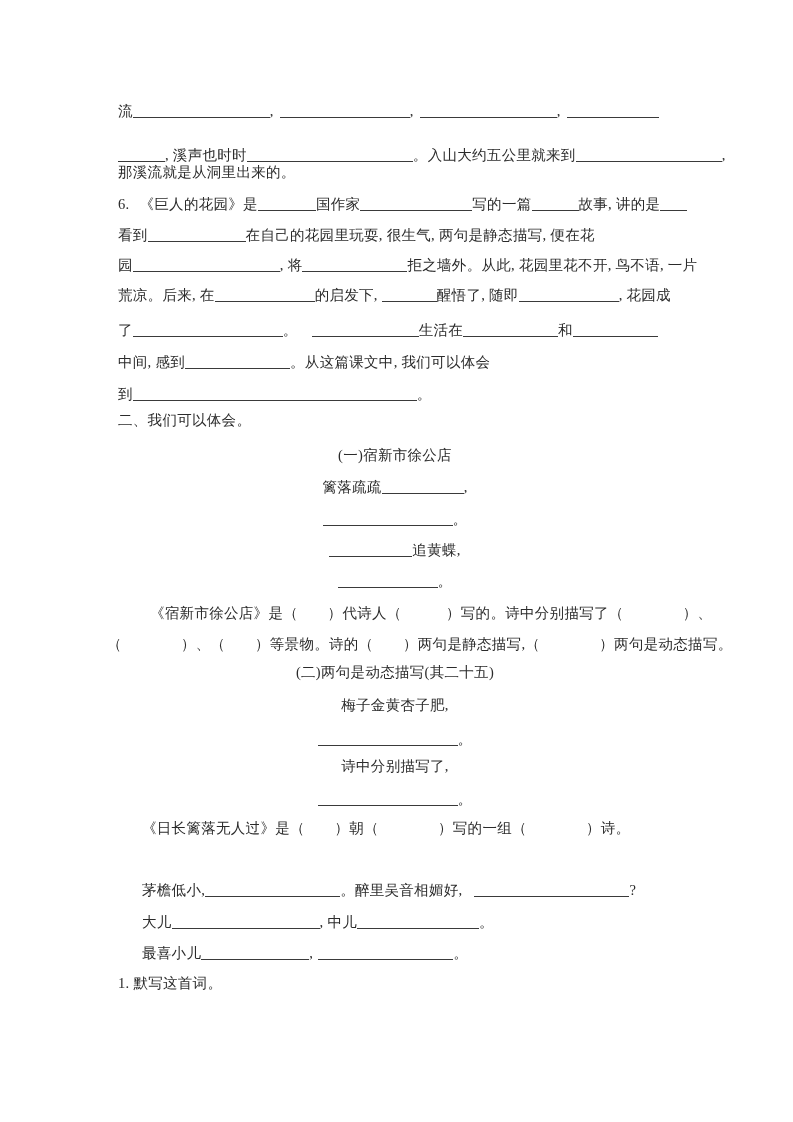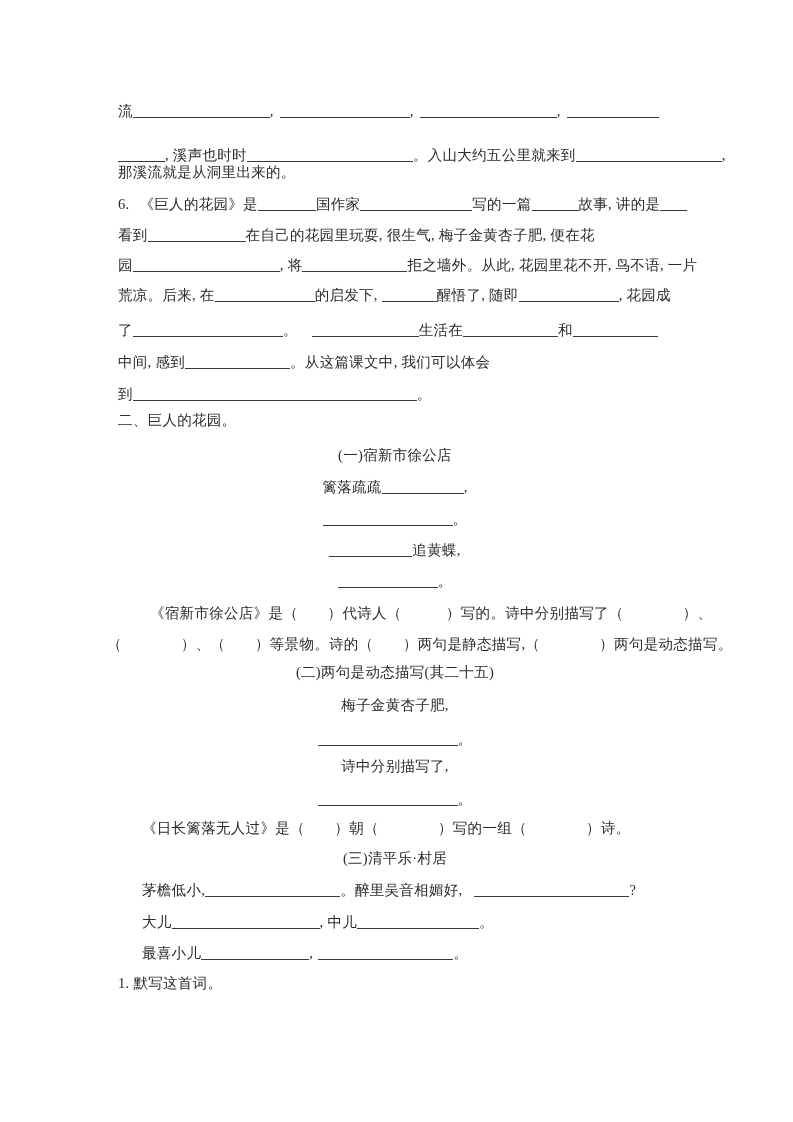--- a/index.html
+++ b/index.html
@@ -45,40 +45,40 @@
     <span class="bl" style="width:47px"></span><span>, 溪声也时时</span><span class="bl" style="width:166px"></span><span>。入山大约五公里就来到</span><span class="bl" style="width:146px"></span><span>,</span>
   </div>
   <div class="line" style="top:162px">
     <span>那溪流就是从洞里出来的。</span>
   </div>
 
   <div class="line" style="top:194px">
     <span class="num">6.</span><span>《巨人的花园》是</span><span class="bl" style="width:58px"></span><span>国作家</span><span class="bl" style="width:112px"></span><span>写的一篇</span><span class="bl" style="width:47px"></span><span>故事, 讲的是</span><span class="bl" style="width:27px"></span>
   </div>
   <div class="line" style="top:225px">
-    <span>看到</span><span class="bl" style="width:98px"></span><span>在自己的花园里玩耍, 很生气, 梅子金黄杏子肥, 便在花</span>
+    <span>看到</span><span class="bl" style="width:98px"></span><span>在自己的花园里玩耍, 很生气, 两句是静态描写, 便在花</span>
   </div>
   <div class="line" style="top:255px">
     <span>园</span><span class="bl" style="width:147px"></span><span>, 将</span><span class="bl" style="width:105px"></span><span>拒之墙外。从此, 花园里花不开, 鸟不语, 一片</span>
   </div>
   <div class="line" style="top:285px">
     <span>荒凉。后来, 在</span><span class="bl" style="width:100px"></span><span>的启发下,</span><span class="bl" style="width:55px;margin-left:4px"></span><span>醒悟了, 随即</span><span class="bl" style="width:100px"></span><span>, 花园成</span>
   </div>
   <div class="line" style="top:320px">
     <span>了</span><span class="bl" style="width:150px"></span><span>。</span><span class="bl" style="width:107px;margin-left:14px"></span><span>生活在</span><span class="bl" style="width:95px"></span><span>和</span><span class="bl" style="width:85px"></span>
   </div>
   <div class="line" style="top:352px">
     <span>中间, 感到</span><span class="bl" style="width:105px"></span><span>。从这篇课文中, 我们可以体会</span>
   </div>
   <div class="line" style="top:384px">
     <span>到</span><span class="bl" style="width:284px"></span><span>。</span>
   </div>
 
   <div class="line" style="top:410px">
-    <span>二、巨人的花园。</span>
+    <span>二、我们可以体会。</span>
   </div>
 
   <div class="line center" style="top:445px">
     <span>(一)宿新市徐公店</span>
   </div>
   <div class="line center" style="top:477px">
     <span>篱落疏疏</span><span class="bl" style="width:82px"></span><span>,</span>
   </div>
   <div class="line center" style="top:509px">
     <span class="bl" style="width:130px"></span><span>。</span>
@@ -108,23 +108,20 @@
   <div class="line center" style="top:756px">
     <span>诗中分别描写了,</span>
   </div>
   <div class="line center" style="top:789px">
     <span class="bl" style="width:140px"></span><span>。</span>
   </div>
   <div class="line" style="top:818px;left:142px">
     <span>《日长篱落无人过》是（　　）朝（　　　　）写的一组（　　　　）诗。</span>
   </div>
 
-  <div class="line center" style="top:848px">
-    <span>(三)清平乐·村居</span>
-  </div>
   <div class="line" style="top:880px;left:142px">
     <span>茅檐低小,</span><span class="bl" style="width:135px"></span><span>。醉里吴音相媚好,</span><span class="bl" style="width:155px;margin-left:12px"></span><span>?</span>
   </div>
   <div class="line" style="top:912px;left:142px">
     <span>大儿</span><span class="bl" style="width:148px"></span><span>, 中儿</span><span class="bl" style="width:122px"></span><span>。</span>
   </div>
   <div class="line" style="top:943px;left:142px">
     <span>最喜小儿</span><span class="bl" style="width:108px"></span><span>,</span><span class="bl" style="width:135px;margin-left:5px"></span><span>。</span>
   </div>
   <div class="line" style="top:973px">

